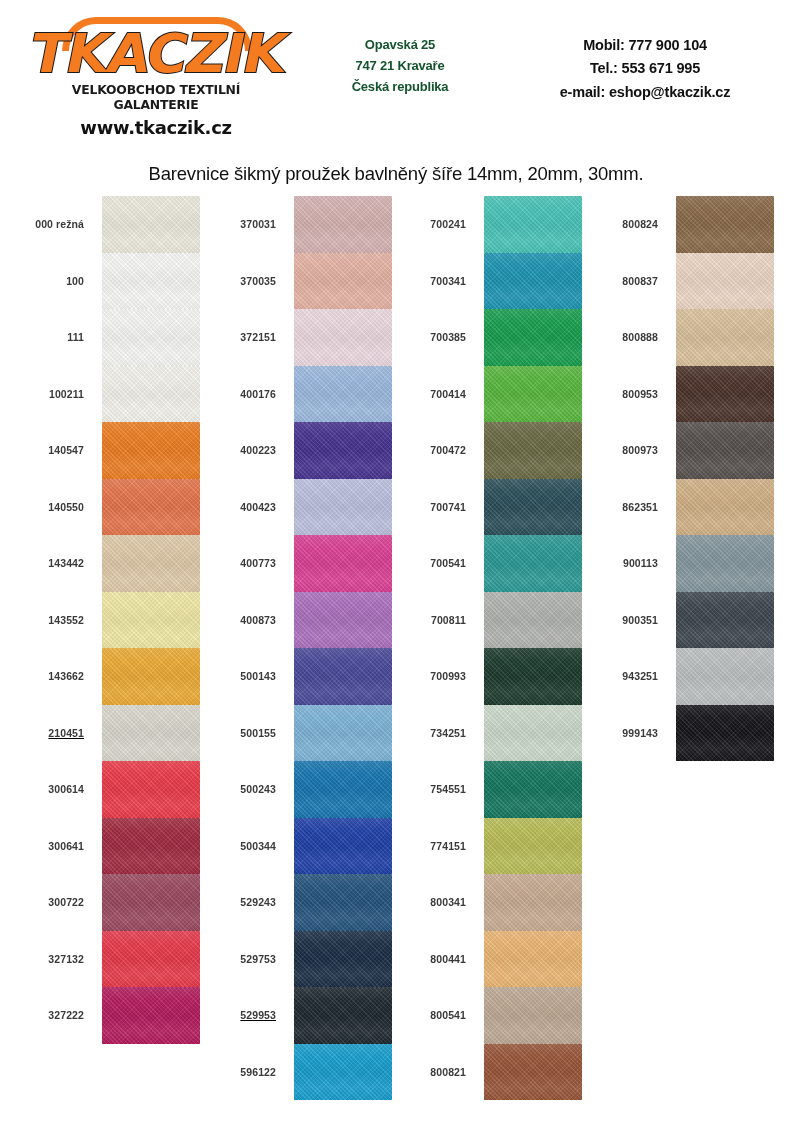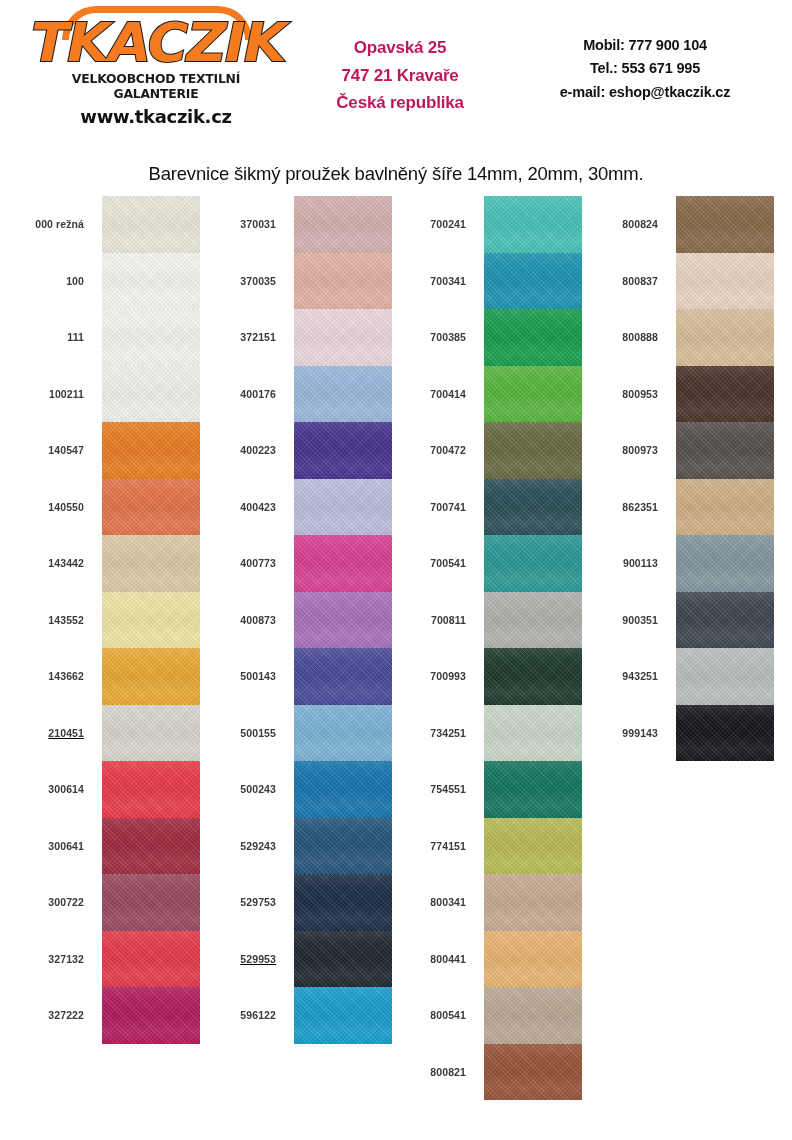--- a/index.html
+++ b/index.html
@@ -20,21 +20,21 @@
   
   .header {
     position: absolute;
     top: 0; left: 0;
     width: 792px;
     height: 150px;
   }
   .logo-block {
     position: absolute;
     left: 36px;
-    top: 4px;
+    top: 15px;
     width: 240px;
     text-align: center;
   }
   .logo-arc {
     position: absolute;
     left: 26px;
     top: 2px;
     width: 190px;
     height: 34px;
     border: 7px solid #F47B20;
@@ -72,23 +72,23 @@
     font-weight: bold;
     color: #111111;
     letter-spacing: -0.3px;
   }
   .addr-block {
     position: absolute;
     left: 300px;
     top: 34px;
     width: 200px;
     text-align: center;
-    font-size: 17px;
-    font-weight: bold;
-    color: #be185d;
+    font-size: 13px;
+    font-weight: bold;
+    color: #14532d;
     line-height: 1.62;
     letter-spacing: -0.2px;
   }
   .contact-block {
     position: absolute;
     left: 520px;
     top: 34px;
     width: 250px;
     text-align: center;
     font-size: 14.5px;
@@ -304,20 +304,24 @@
         </div>
         <div class="swatch-row" style="height: 56.5px;">
           <div class="swatch-label">500155</div>
           <div class="swatch-chip" style="background-color: rgb(127, 182, 218);"></div>
         </div>
         <div class="swatch-row" style="height: 56.5px;">
           <div class="swatch-label">500243</div>
           <div class="swatch-chip" style="background-color: rgb(22, 119, 178);"></div>
         </div>
         <div class="swatch-row" style="height: 56.5px;">
+          <div class="swatch-label">500344</div>
+          <div class="swatch-chip" style="background-color: rgb(31, 64, 170);"></div>
+        </div>
+        <div class="swatch-row" style="height: 56.5px;">
           <div class="swatch-label">529243</div>
           <div class="swatch-chip" style="background-color: rgb(37, 85, 127);"></div>
         </div>
         <div class="swatch-row" style="height: 56.5px;">
           <div class="swatch-label">529753</div>
           <div class="swatch-chip" style="background-color: rgb(27, 46, 70);"></div>
         </div>
         <div class="swatch-row" style="height: 56.5px; text-decoration: underline;">
           <div class="swatch-label">529953</div>
           <div class="swatch-chip" style="background-color: rgb(30, 40, 48);"></div>

